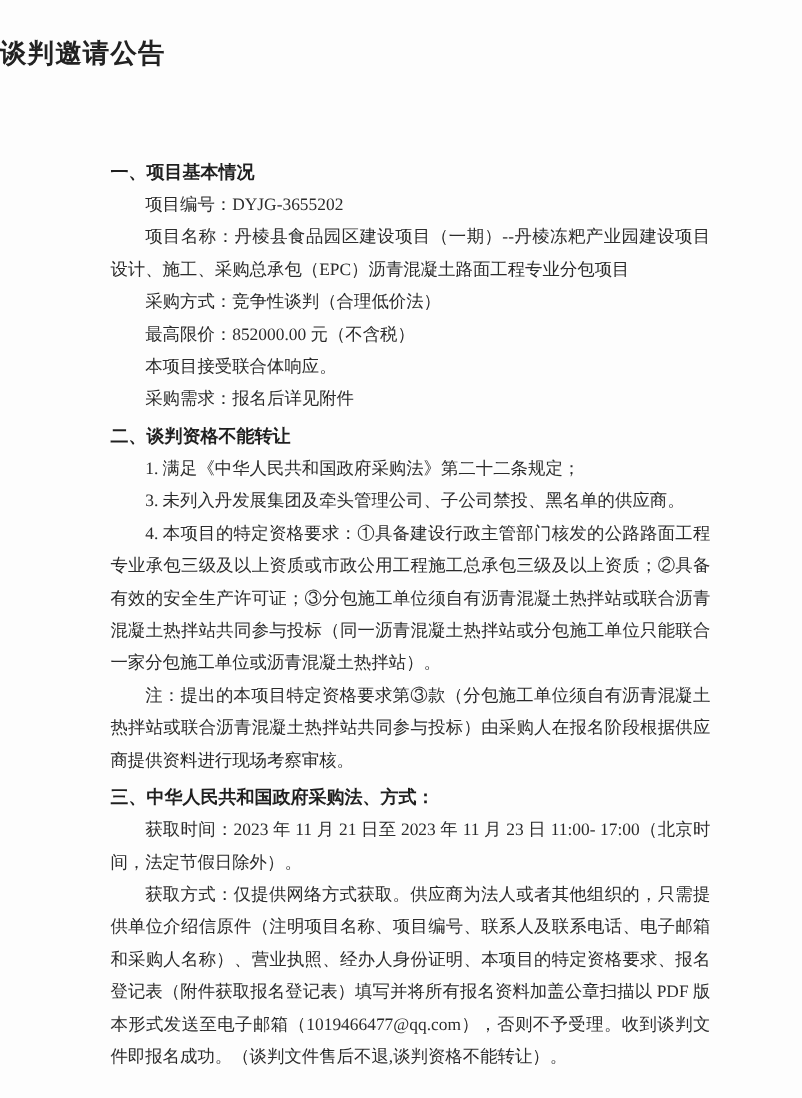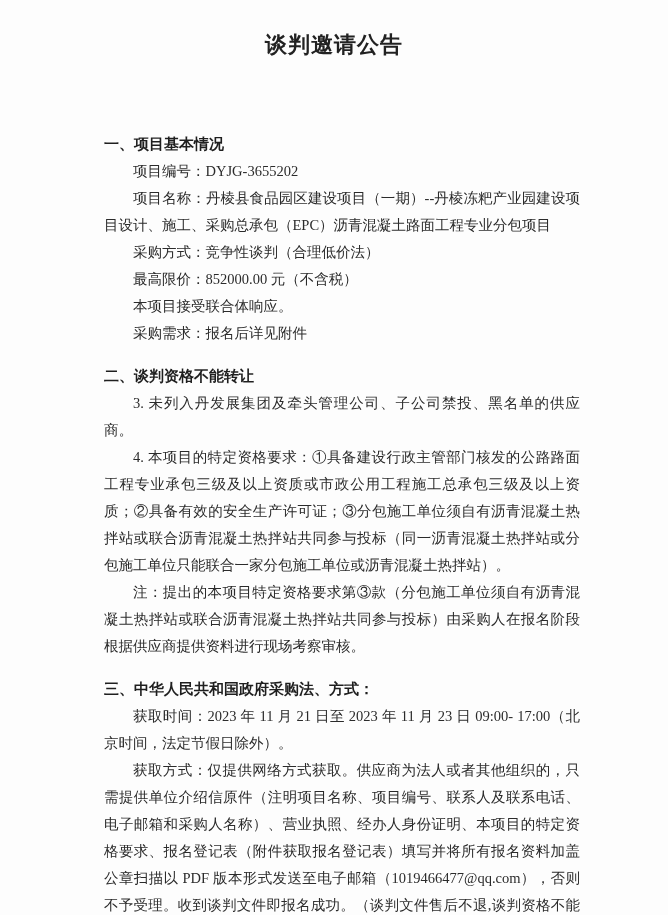--- a/index.html
+++ b/index.html
@@ -14,36 +14,36 @@
     margin: 0;
     background: #fdfdfd;
     box-sizing: border-box;
     padding: 32px 0 0 0;
     font-family: "Liberation Serif", "DejaVu Serif", serif;
     color: #2b2b2b;
     overflow: hidden;
   }
   .doc-title {
     margin: 0;
-    text-align: center;
+    text-align: left;
     font-size: 22px;
     font-weight: bold;
     letter-spacing: 1px;
     line-height: 26px;
     color: #222;
   }
   .doc-content {
     margin-top: 73px;
     padding-left: 88px;
     padding-right: 72px;
     font-size: 14.5px;
     line-height: 27px;
     text-align: justify;
   }
-  .doc-section { margin: 16px; }
+  .doc-section { margin: 4px; }
   .section-heading {
     margin: 0;
     font-size: 15px;
     font-weight: bold;
     line-height: 27px;
     color: #1f1f1f;
   }
   .para {
     margin: 0;
     text-indent: 2em;
@@ -62,25 +62,26 @@
       <p class="para">项目编号：DYJG-3655202</p>
       <p class="para">项目名称：丹棱县食品园区建设项目（一期）--丹棱冻粑产业园建设项目设计、施工、采购总承包（EPC）沥青混凝土路面工程专业分包项目</p>
       <p class="para">采购方式：竞争性谈判（合理低价法）</p>
       <p class="para">最高限价：852000.00 元（不含税）</p>
       <p class="para">本项目接受联合体响应。</p>
       <p class="para">采购需求：报名后详见附件</p>
     </section>
 
     <section class="doc-section">
       <h2 class="section-heading">二、谈判资格不能转让</h2>
+      <p class="para">1. 满足《中华人民共和国政府采购法》第二十二条规定；</p>
       <p class="para">3. 未列入丹发展集团及牵头管理公司、子公司禁投、黑名单的供应商。</p>
       <p class="para">4. 本项目的特定资格要求：①具备建设行政主管部门核发的公路路面工程专业承包三级及以上资质或市政公用工程施工总承包三级及以上资质；②具备有效的安全生产许可证；③分包施工单位须自有沥青混凝土热拌站或联合沥青混凝土热拌站共同参与投标（同一沥青混凝土热拌站或分包施工单位只能联合一家分包施工单位或沥青混凝土热拌站）。</p>
       <p class="para">注：提出的本项目特定资格要求第③款（分包施工单位须自有沥青混凝土热拌站或联合沥青混凝土热拌站共同参与投标）由采购人在报名阶段根据供应商提供资料进行现场考察审核。</p>
     </section>
 
     <section class="doc-section">
       <h2 class="section-heading">三、中华人民共和国政府采购法、方式：</h2>
-      <p class="para">获取时间：2023 年 11 月 21 日至 2023 年 11 月 23 日 09:00- 17:00（北京时间，法定节假日除外）。</p>
+      <p class="para">获取时间：2023 年 11 月 21 日至 2023 年 11 月 23 日 11:00- 17:00（北京时间，法定节假日除外）。</p>
       <p class="para">获取方式：仅提供网络方式获取。供应商为法人或者其他组织的，只需提供单位介绍信原件（注明项目名称、项目编号、联系人及联系电话、电子邮箱和采购人名称）、营业执照、经办人身份证明、本项目的特定资格要求、报名登记表（附件获取报名登记表）填写并将所有报名资料加盖公章扫描以 PDF 版本形式发送至电子邮箱（1019466477@qq.com），否则不予受理。收到谈判文件即报名成功。（谈判文件售后不退,谈判资格不能转让）。</p>
     </section>
 
   </div>
 </div>
 
 </body></html>

